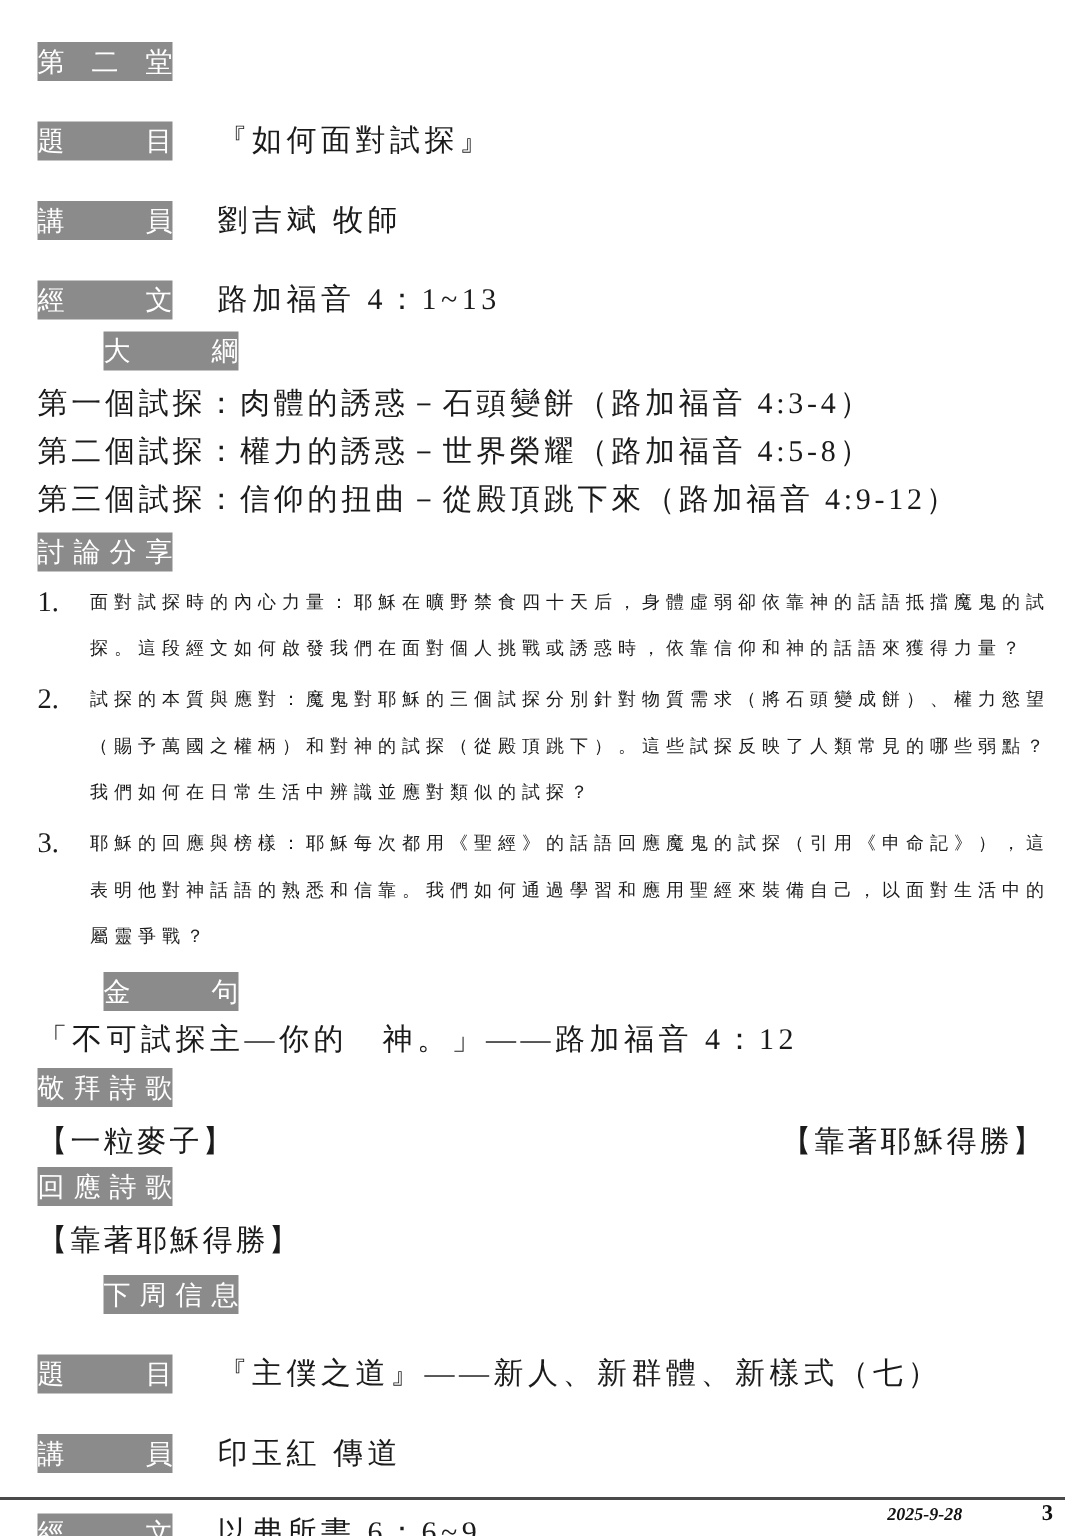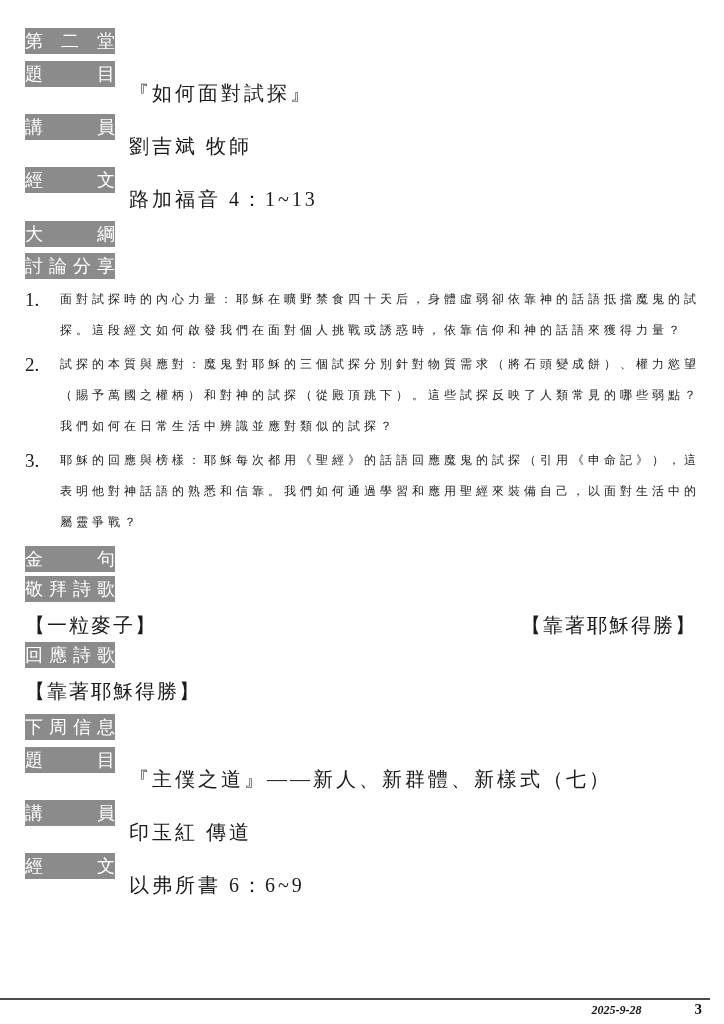--- a/index.html
+++ b/index.html
@@ -27,22 +27,23 @@
     padding: 0 0;
     background: #8b8b8b;
     color: #ffffff;
     font-size: 18px;
     text-align: justify;
     text-align-last: justify;
     overflow: hidden;
   }
   .label-row {
     display: flex;
-    align-items: flex-start;
+    align-items: flex-end;
     margin-top: 7px;
+    gap: 16px;
   }
   .row-value {
     margin-left: 14px;
     font-size: 20px;
     letter-spacing: 3px;
     white-space: nowrap;
     margin-top: 19px;
   }
   .outline {
     margin-top: 6px;
@@ -88,21 +89,21 @@
     font-size: 20px;
     letter-spacing: 2px;
     line-height: 30px;
   }
   .song-single {
     margin-top: 8px;
     font-size: 20px;
     letter-spacing: 2px;
     line-height: 30px;
   }
-  .mt8 { margin-top: 8px; }
+  .mt8 { margin-top: 8px; margin-left: 44px; }
   .mt6 { margin-top: 6px; }
   .mt4 { margin-top: 4px; }
   .mt2 { margin-top: 2px; }
   .footer {
     position: absolute;
     left: 0;
     bottom: 6px;
     width: 710px;
   }
   .footer-line {
@@ -146,39 +147,45 @@
     <div class="row-value">劉吉斌 牧師</div>
   </div>
 
   <div class="label-row">
     <div class="sec-box">經文</div>
     <div class="row-value">路加福音 4：1~13</div>
   </div>
 
   <div class="sec-box mt8">大綱</div>
 
+  <div class="outline">
+    <div class="outline-line">第一個試探：肉體的誘惑－石頭變餅（路加福音 4:3-4）</div>
+    <div class="outline-line">第二個試探：權力的誘惑－世界榮耀（路加福音 4:5-8）</div>
+    <div class="outline-line">第三個試探：信仰的扭曲－從殿頂跳下來（路加福音 4:9-12）</div>
+  </div>
 
   <div class="sec-box mt6">討論分享</div>
 
   <div class="discussion">
     <div class="disc-item">
       <div class="disc-num">1.</div>
       <div class="disc-text">面對試探時的內心力量：耶穌在曠野禁食四十天后，身體虛弱卻依靠神的話語抵擋魔鬼的試探。這段經文如何啟發我們在面對個人挑戰或誘惑時，依靠信仰和神的話語來獲得力量？</div>
     </div>
     <div class="disc-item">
       <div class="disc-num">2.</div>
       <div class="disc-text">試探的本質與應對：魔鬼對耶穌的三個試探分別針對物質需求（將石頭變成餅）、權力慾望（賜予萬國之權柄）和對神的試探（從殿頂跳下）。這些試探反映了人類常見的哪些弱點？我們如何在日常生活中辨識並應對類似的試探？</div>
     </div>
     <div class="disc-item">
       <div class="disc-num">3.</div>
       <div class="disc-text">耶穌的回應與榜樣：耶穌每次都用《聖經》的話語回應魔鬼的試探（引用《申命記》），這表明他對神話語的熟悉和信靠。我們如何通過學習和應用聖經來裝備自己，以面對生活中的屬靈爭戰？</div>
     </div>
   </div>
 
   <div class="sec-box mt8">金句</div>
+  <div class="verse-line">「不可試探主—你的　神。」——路加福音 4：12</div>
 
   <div class="sec-box mt4">敬拜詩歌</div>
   <div class="songs-row">
     <span>【一粒麥子】</span>
     <span>【靠著耶穌得勝】</span>
   </div>
 
   <div class="sec-box mt2">回應詩歌</div>
   <div class="song-single">【靠著耶穌得勝】</div>
 

